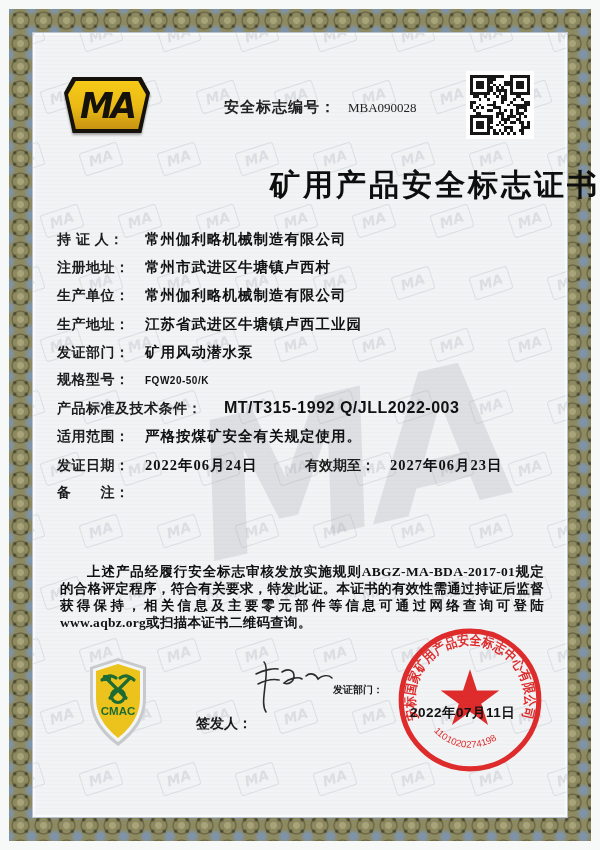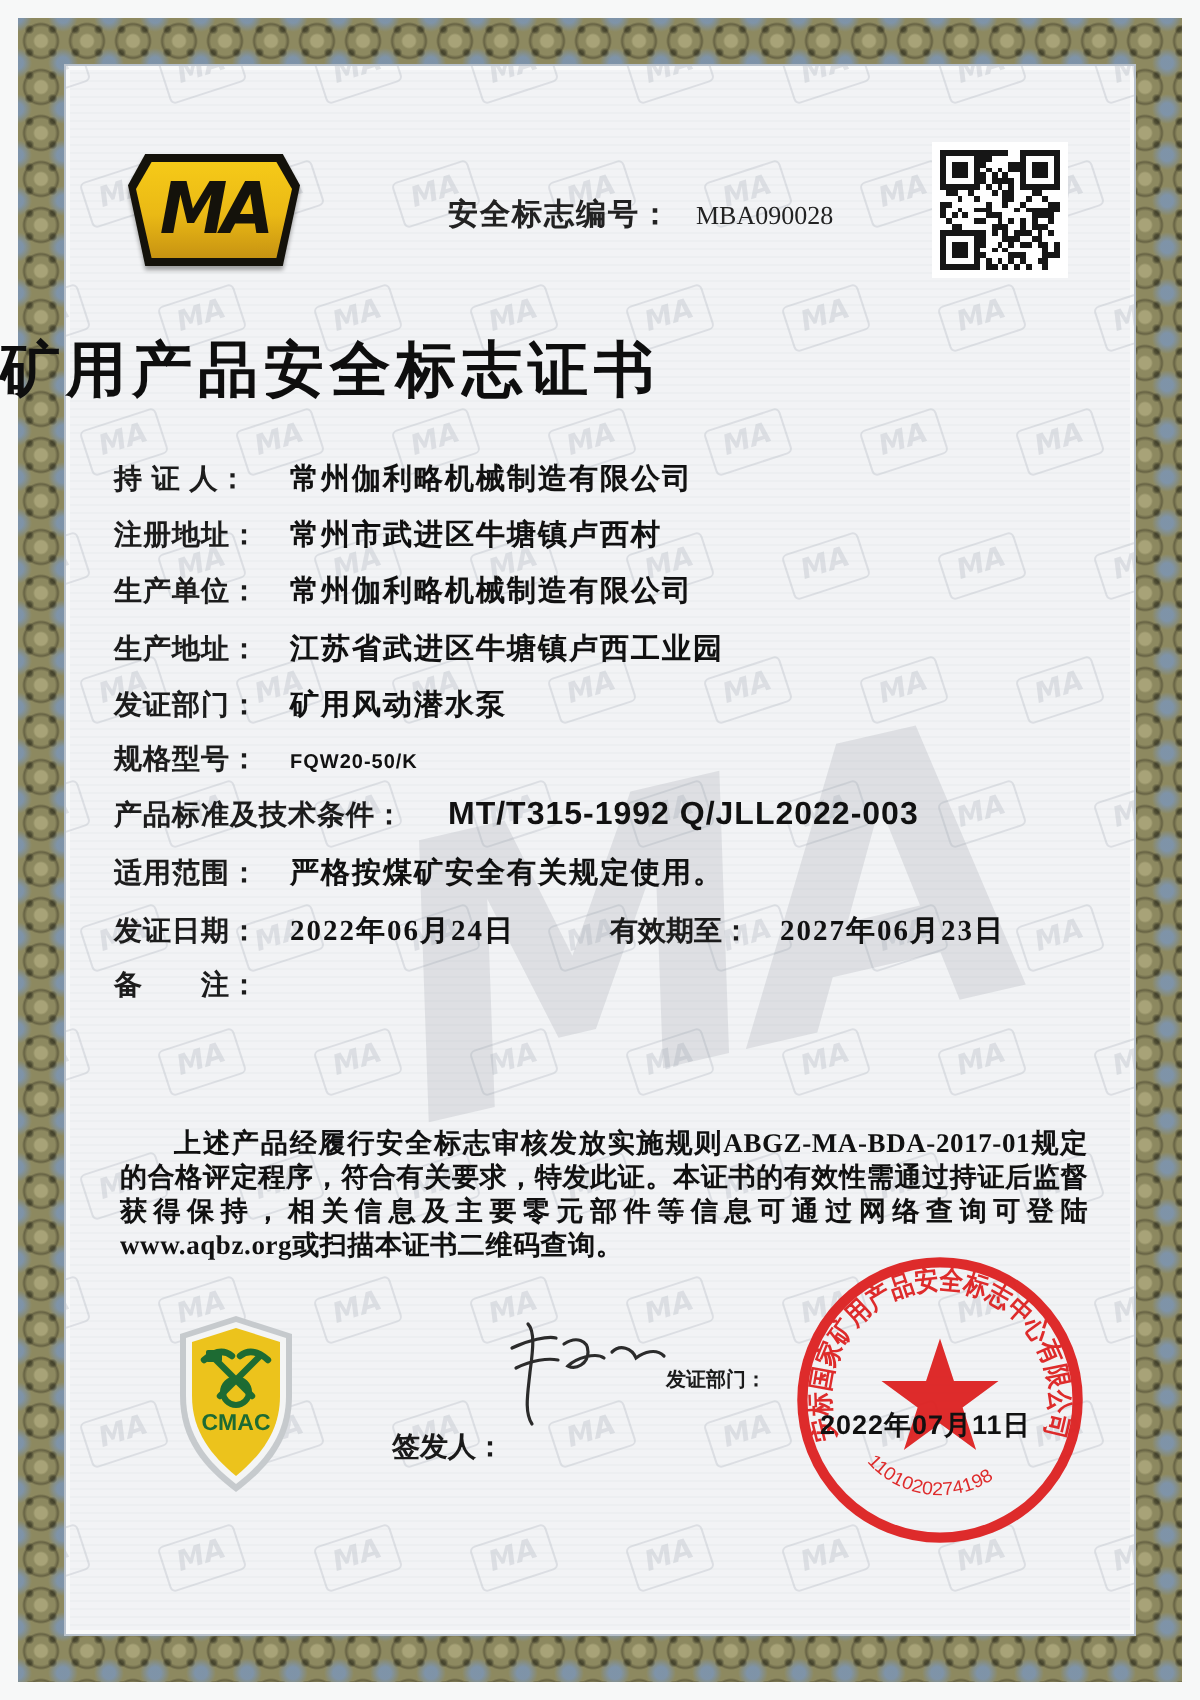--- a/index.html
+++ b/index.html
@@ -61,21 +61,21 @@
   .certno { position:absolute; left:224px; top:98px; display:flex; align-items:center; gap:12px; }
   .certno .lab { font-weight:bold; font-size:15px; letter-spacing:1px; color:#222; }
   .certno .val { font-family:"Liberation Serif", serif; font-size:13px; color:#222; }
 
   .qr { position:absolute; left:466px; top:71px; width:68px; height:68px; background:#fff; padding:4px; }
   .qr-grid { width:100%; height:100%; display:grid;
     grid-template-columns:repeat(21,1fr); grid-template-rows:repeat(21,1fr); }
   .qr-grid i { background:transparent; }
   .qr-grid i.on { background:#161616; }
 
-  .title { position:absolute; left:0; right:0; top:165px; text-align:left;
+  .title { position:absolute; left:0; right:0; top:165px; text-align:right;
     font-family:"Liberation Serif", serif; font-weight:900; font-size:30px;
     letter-spacing:3px; color:#0e0e0e; }
 
   
   .fields { position:absolute; left:57px; top:230px; width:488px; }
   .frow { display:flex; align-items:baseline; height:28.2px; }
   .flab { flex:none; width:88px; font-weight:bold; font-size:14px; letter-spacing:.5px; color:#1c1c1c; }
   .frow.wide .flab { width:auto; margin-right:22px; letter-spacing:.5px; }
   .fval { font-family:"Liberation Serif", serif; font-weight:bold; font-size:14.5px;
     color:#111; letter-spacing:1px; }

